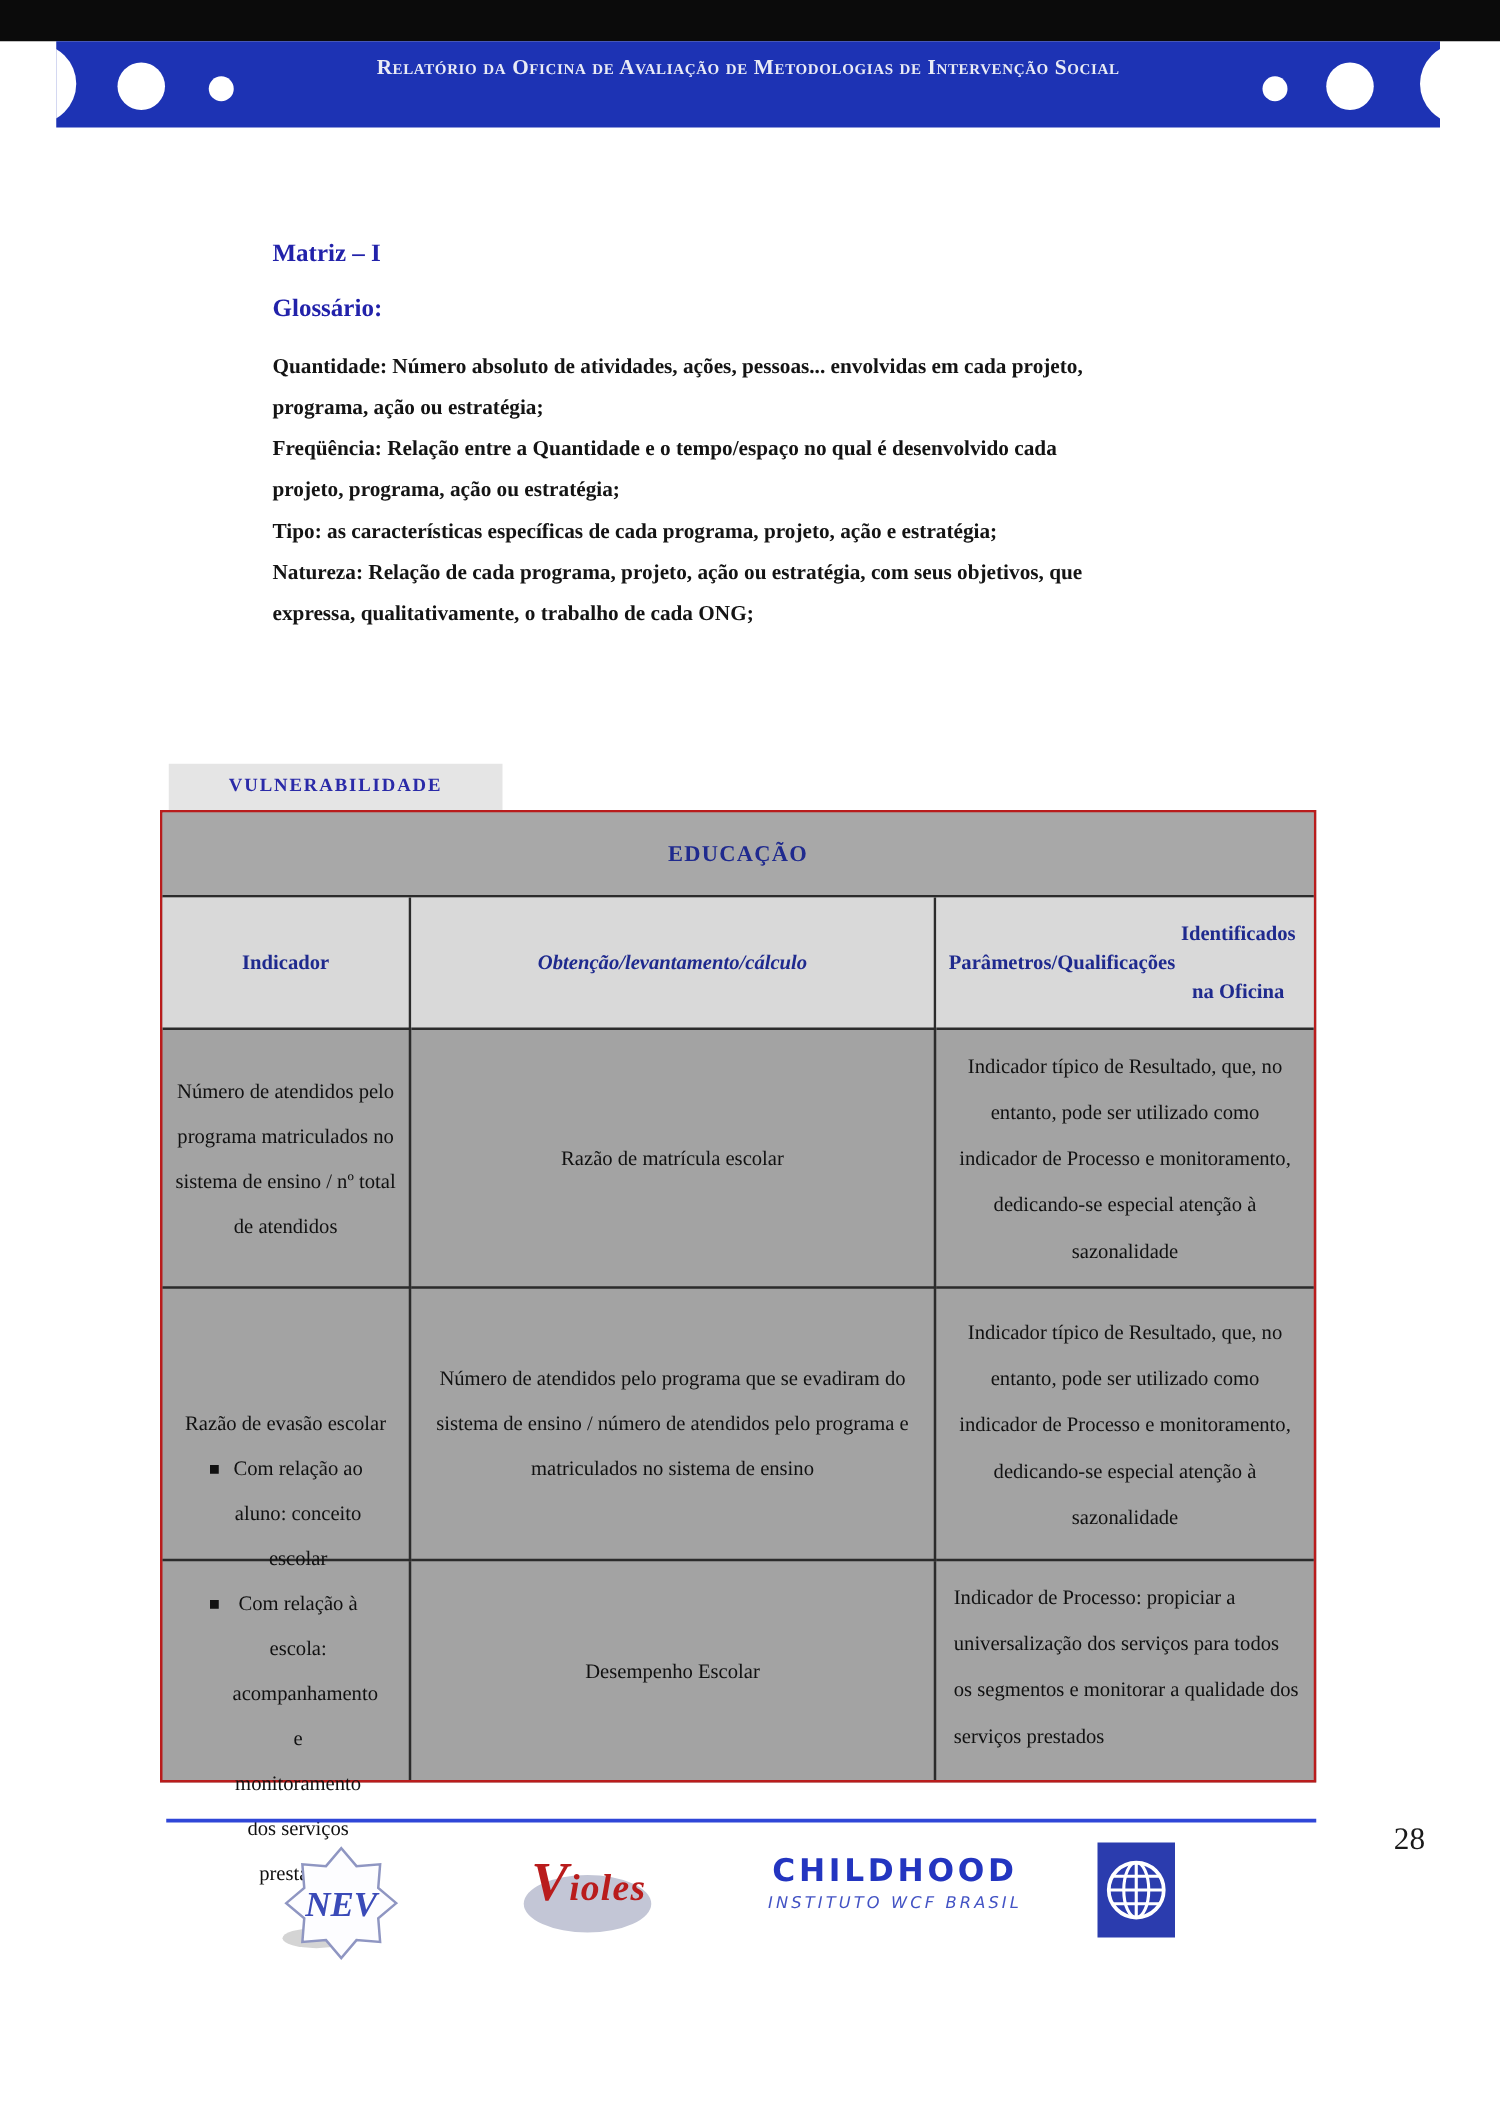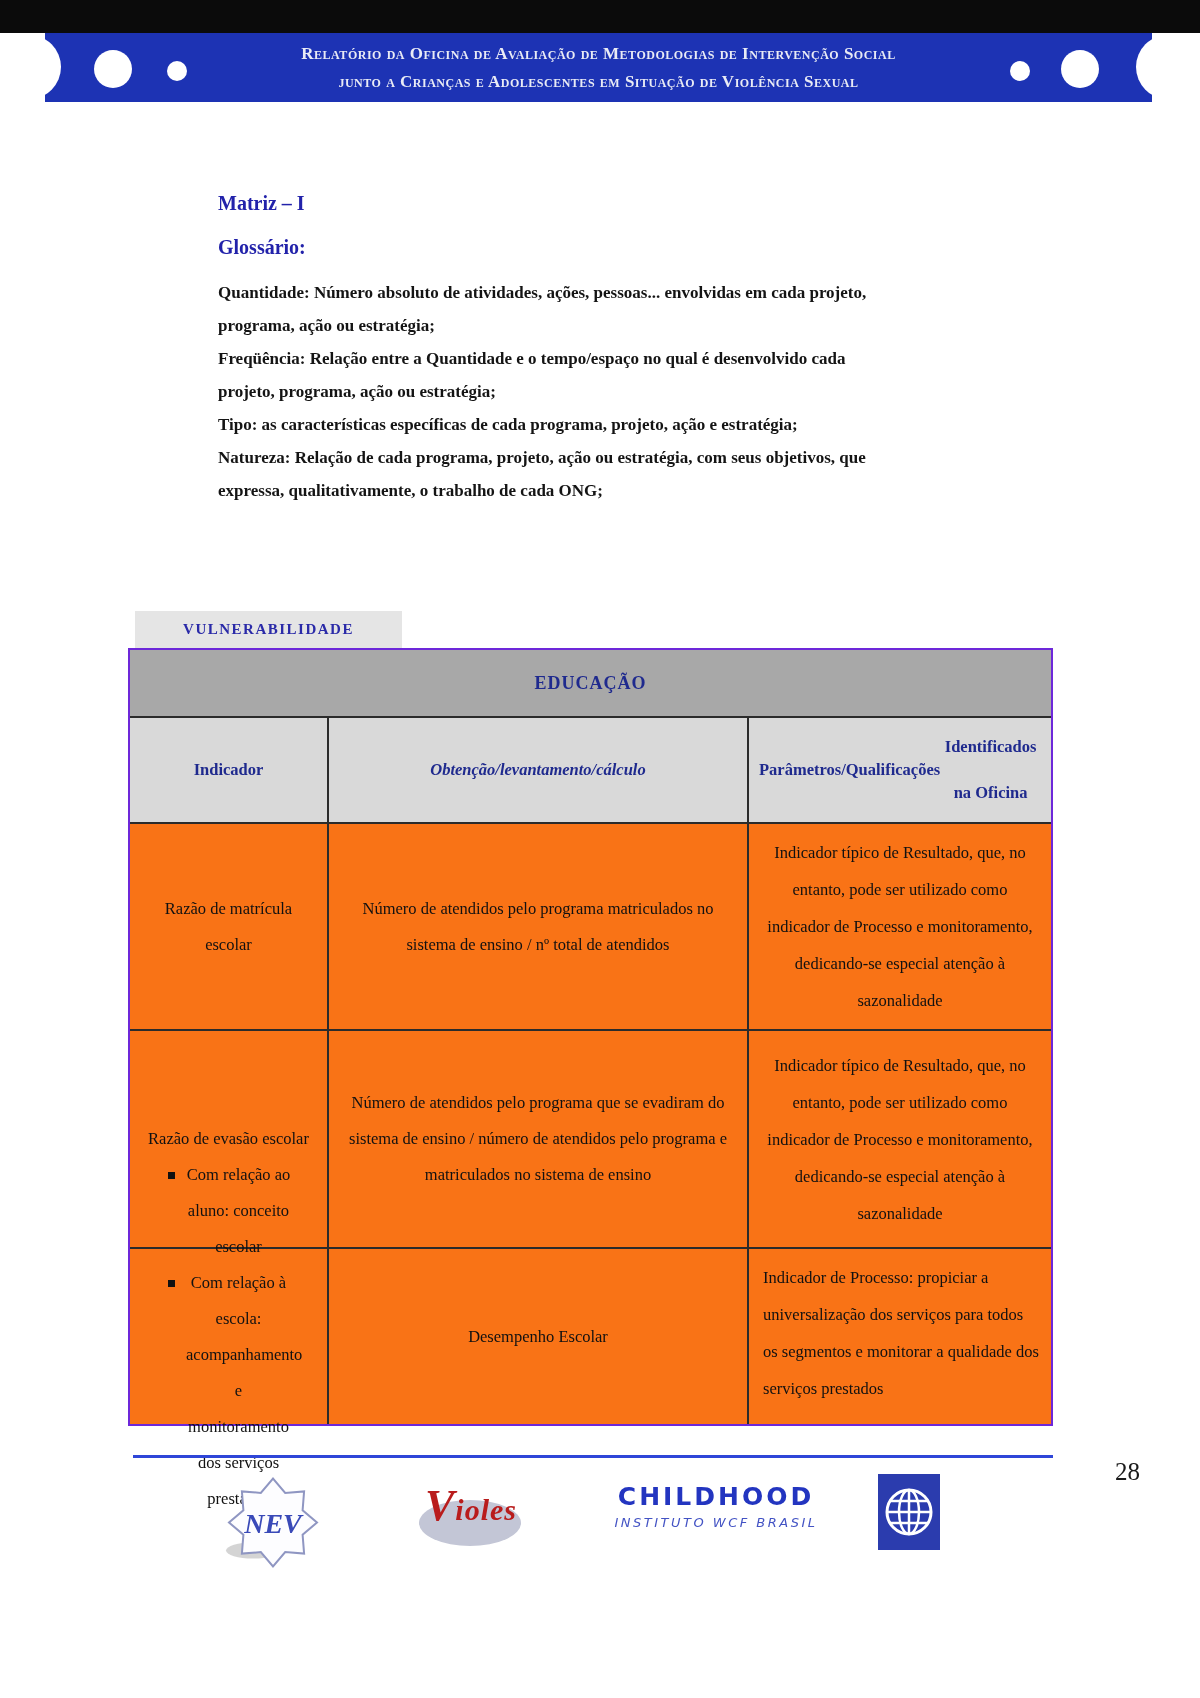--- a/index.html
+++ b/index.html
@@ -46,24 +46,24 @@
   
   .vuln-tab {
     position:absolute; left:135px; top:611px; width:267px; height:37px;
     background:#e5e5e5; display:flex; align-items:center; justify-content:center;
     color:#2a2aa8; font-weight:bold; font-size:15px; letter-spacing:1.5px;
   }
 
   
   .matrix {
     position:absolute; left:128px; top:648px; width:925px;
-    border:2px solid #6d28d9;
+    border:2px solid #b91c1c;
     display:grid; grid-template-columns:199px 420px 302px;
     grid-template-rows:68px 106px 207px 218px 175px;
-    background:#f97316;
+    background:#a3a3a3;
   }
   .cell {
     border-right:2px solid #2b2b2b; border-bottom:2px solid #2b2b2b;
     display:flex; flex-direction:row; align-items:center; justify-content:center;
     text-align:center; font-size:16.5px; line-height:36px; padding:4px 10px;
   }
   .cell.last-col { border-right:none; }
   .cell.last-row { border-bottom:none; }
   .section-row {
     grid-column:1 / span 3; background:#a8a8a8;
@@ -112,21 +112,20 @@
 
   <div class="banner">
     <span class="dot dot-notch-left"></span>
     <span class="dot dot-big-left"></span>
     <span class="dot dot-small-left"></span>
     <span class="dot dot-small-right"></span>
     <span class="dot dot-big-right"></span>
     <span class="dot dot-notch-right"></span>
     <div class="banner-text">
       <div>Relatório da Oficina de Avaliação de  Metodologias de Intervenção Social</div>
-      <div>junto a Crianças e Adolescentes em Situação de Violência Sexual</div>
     </div>
   </div>
 
   <div class="doc-title">Matriz – I</div>
   <div class="glossary-heading">Glossário:</div>
 
   <div class="glossary">
     <p>Quantidade: Número absoluto de atividades, ações, pessoas... envolvidas em cada projeto, programa, ação ou estratégia;</p>
     <p>Freqüência: Relação entre a Quantidade e o tempo/espaço no qual é desenvolvido  cada projeto, programa, ação ou estratégia;</p>
     <p>Tipo: as características específicas de cada programa, projeto, ação e estratégia;</p>
@@ -139,22 +138,22 @@
 
     <div class="section-row">EDUCAÇÃO</div>
 
     <div class="cell head-cell">Indicador</div>
     <div class="cell head-cell italic">Obtenção/levantamento/cálculo</div>
     <div class="cell head-cell head-col3 last-col">
       <div>Parâmetros/Qualificações</div>
       <div>Identificados na Oficina</div>
     </div>
 
+    <div class="cell">Número de atendidos pelo programa matriculados no sistema de ensino / nº total de atendidos</div>
     <div class="cell">Razão de matrícula escolar</div>
-    <div class="cell">Número de atendidos pelo programa matriculados no sistema de ensino / nº total de atendidos</div>
     <div class="cell col3-center last-col">Indicador típico de Resultado, que, no entanto, pode ser utilizado como indicador de Processo e monitoramento, dedicando-se especial atenção à sazonalidade</div>
 
     <div class="cell">Razão de evasão escolar</div>
     <div class="cell">Número de atendidos pelo programa que se evadiram do sistema de ensino / número de atendidos pelo programa e matriculados no sistema de ensino</div>
     <div class="cell col3-center last-col">Indicador típico de Resultado, que, no entanto, pode ser utilizado como indicador de Processo e monitoramento, dedicando-se especial atenção à sazonalidade</div>
 
     <div class="cell last-row">
       <ul class="method-list">
         <li>
           <span class="bullet-sq"></span>

